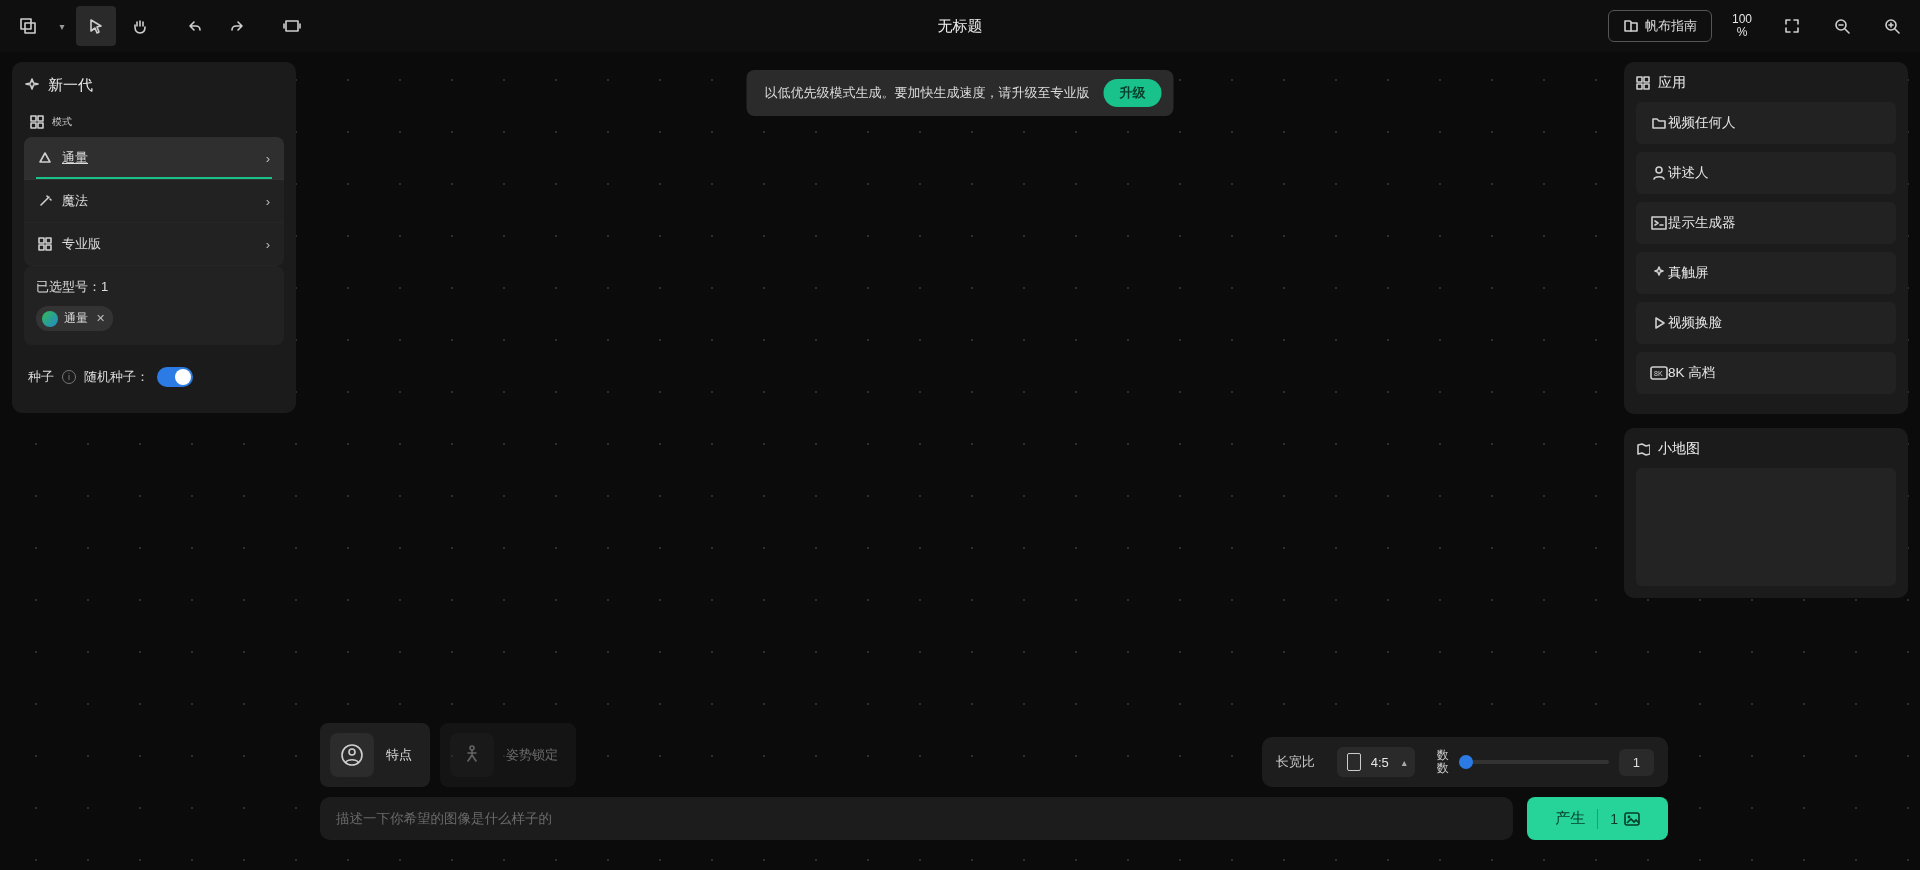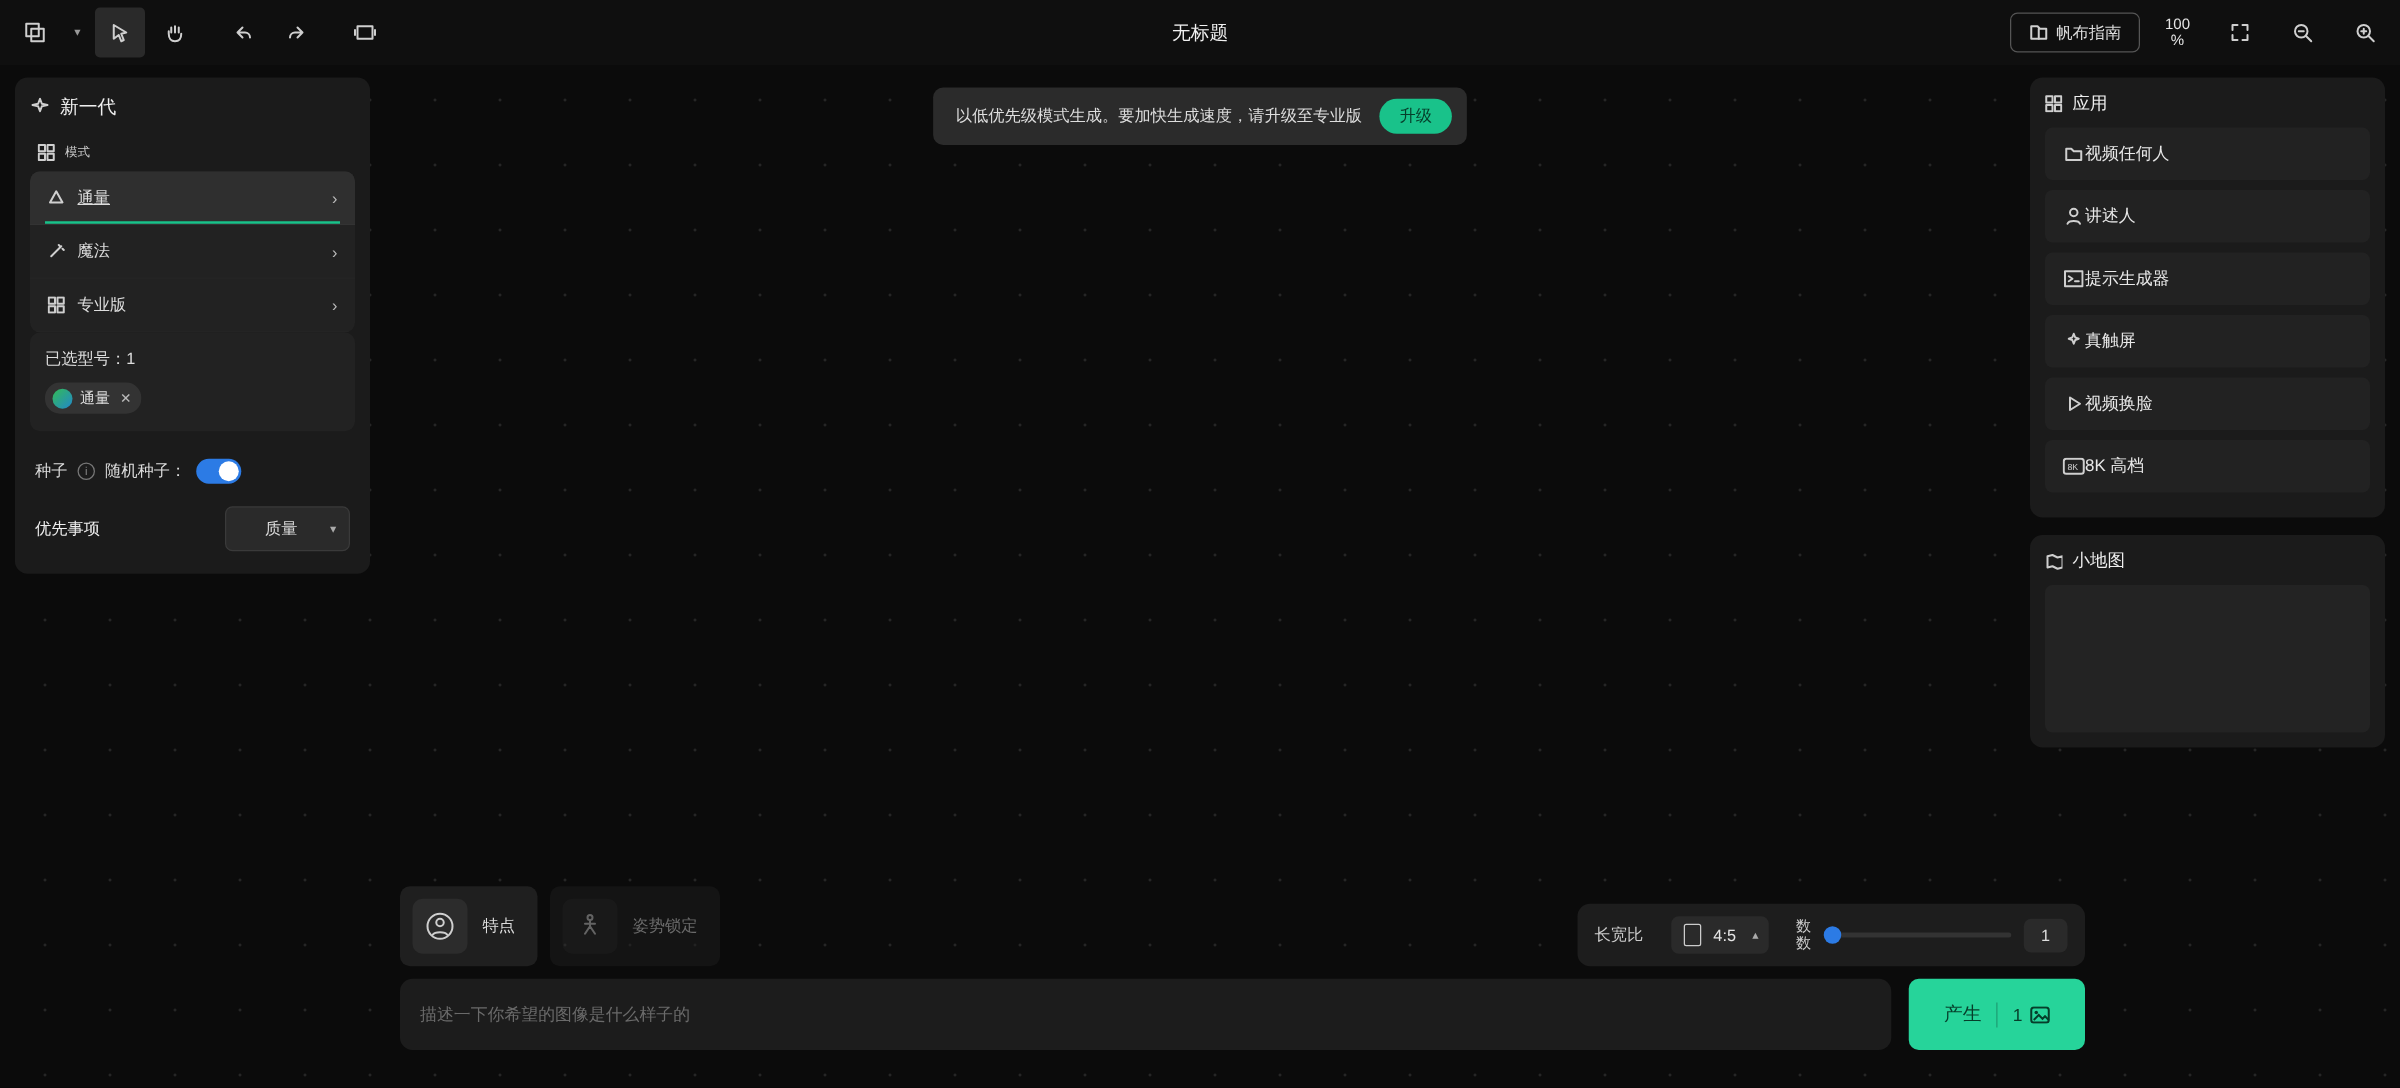--- a/index.html
+++ b/index.html
@@ -54,21 +54,21 @@
 }
 
 .notice {
   position: absolute; top: 70px; left: 50%; transform: translateX(-50%);
   background: #2b2b2b; border-radius: 8px;
   padding: 9px 12px 9px 18px;
   display: flex; align-items: center; gap: 14px;
   font-size: 13px; color: #ddd;
 }
 .upgrade-btn {
-  background: #19c28a; color: #062; font-weight: 400;
+  background: #19c28a; color: #062; font-weight: 700;
   padding: 5px 16px; border-radius: 14px; font-size: 13px;
   color:#063d2a;
 }
 
 .left-panel {
   position: absolute; left: 12px; top: 62px; width: 284px;
   background: #1b1b1b; border-radius: 10px;
   padding: 14px 12px 18px; color: #eee;
 }
 .lp-title { display:flex; gap:8px; align-items:center; font-size:15px; font-weight:500; margin-bottom:14px; }
@@ -143,21 +143,21 @@
 }
 .prompt-left { flex:1; padding:10px 16px; }
 .prompt-input {
   width:100%; background:transparent; border:none; outline:none;
   color:#ddd; font-size:13.5px;
 }
 .prompt-input::placeholder{ color:#6a6a6a; }
 .gen-btn {
   background:#26d49a; color:#063d2a; font-weight:500;
   border-radius:8px; padding:0 28px; display:flex; align-items:center; gap:12px;
-  font-size:15px; height:57px;
+  font-size:15px; height:43px;
 }
 .gen-btn .cnt { display:flex; align-items:center; gap:6px; font-size:14px; color:#063d2a; }
 .gen-btn .sep { width:1px; height:20px; background:rgba(0,0,0,.25); }
 
 .ctl-row { margin-left:auto; background:#1d1d1d; border-radius:10px; padding:10px 14px; display:flex; align-items:center; gap:22px;}
 .ctl-row .lbl { font-size:13px; color:#ccc; }
 .ar-box {
   display:flex; align-items:center; gap:10px; background:#2a2a2a;
   border-radius:6px; padding:6px 26px 6px 10px; position:relative; font-size:13px;
 }
@@ -305,24 +305,20 @@
     </span>
   </div>
 
   <div class="lp-row">
     <span>种子</span>
     <span class="info">i</span>
     <span>随机种子：</span>
     <span class="toggle"></span>
   </div>
 
-  <div class="lp-priority">
-    <span>优先事项</span>
-    <span class="select-box">质量</span>
-  </div>
 </div>
 
 <div class="right-stack">
   <div class="r-panel">
     <div class="r-title">
       <svg width="14" height="14">
           <rect x="1" y="1" width="5" height="5" class="stroke"></rect>
           <rect x="8" y="1" width="5" height="5" class="stroke"></rect>
           <rect x="1" y="8" width="5" height="5" class="stroke"></rect>
           <rect x="8" y="8" width="5" height="5" class="stroke"></rect>

